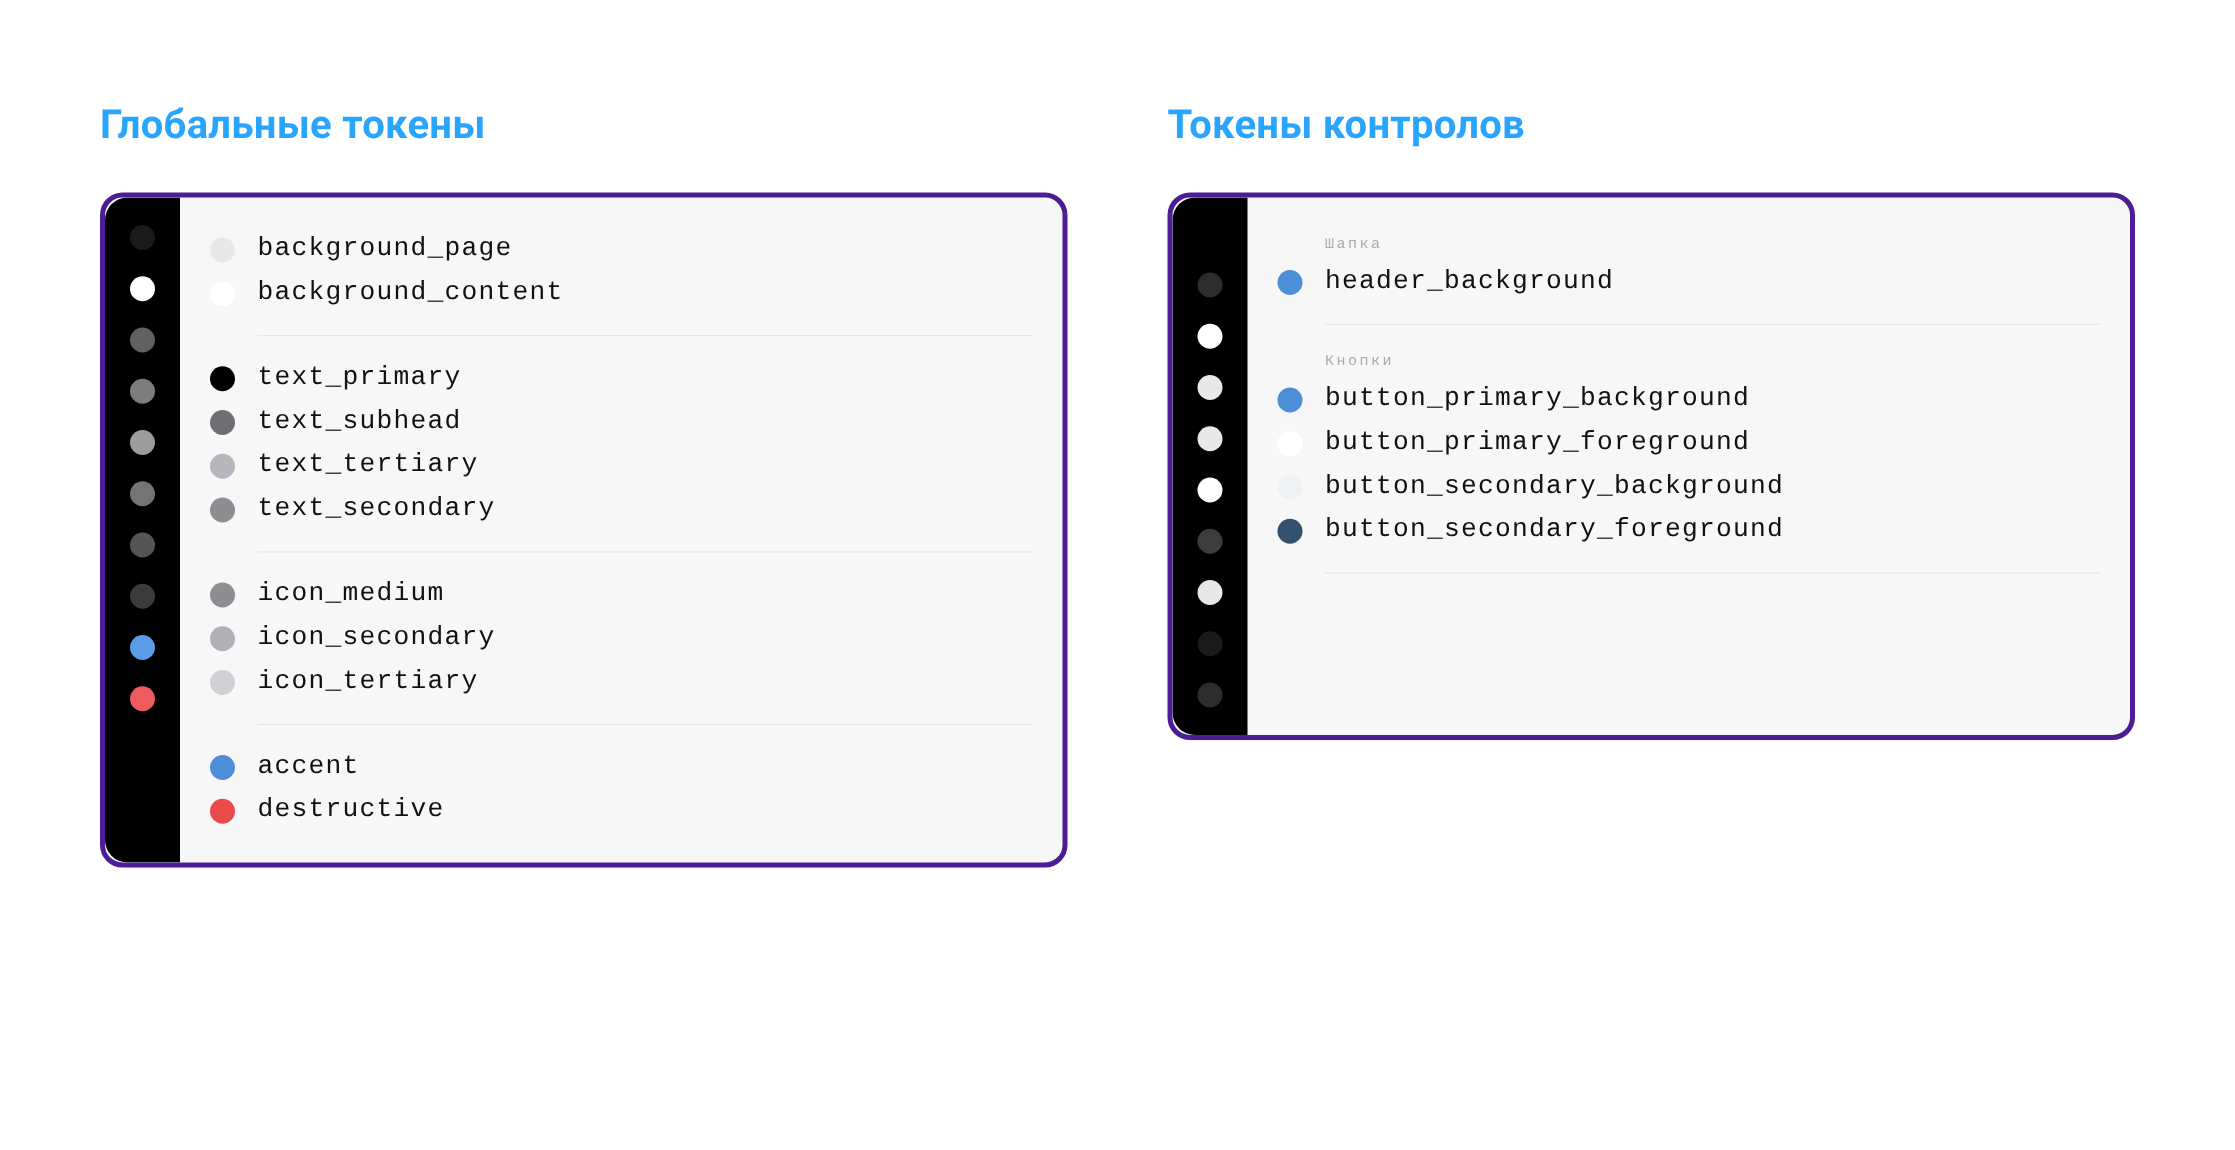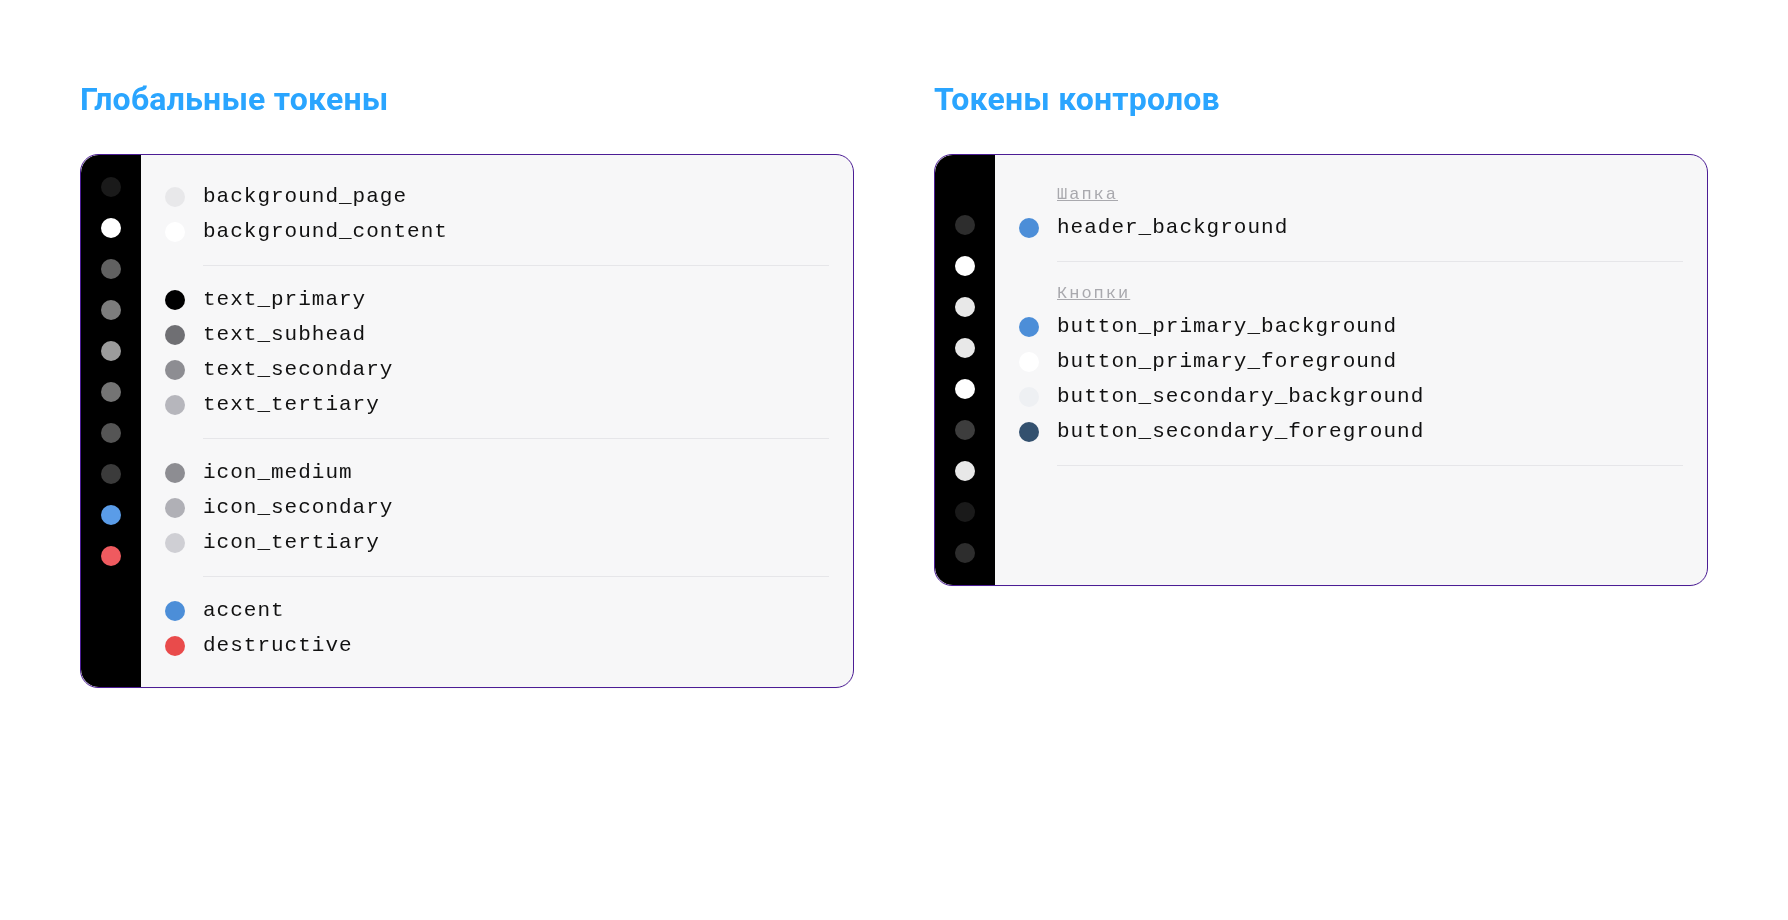--- a/index.html
+++ b/index.html
@@ -9,21 +9,21 @@
   .section-title {
     color: #2aa5ff;
     font-size: 32px;
     font-weight: 700;
     letter-spacing: 0.2px;
     margin-bottom: 36px;
   }
   .palette {
     display: flex;
     background: #f7f7f8;
-    border: 1px solid #4c1d95;
+    border: 4px solid #4c1d95;
     border-radius: 18px;
     overflow: hidden;
     box-shadow: 0 0.5px 0 rgba(0,0,0,0.04);
   }
   .dark-strip {
     width: 60px;
     background: #000000;
     border-radius: 18px 0 0 18px;
     display: flex;
     flex-direction: column;
@@ -38,25 +38,24 @@
     flex-shrink: 0;
   }
   .light-area {
     flex: 1;
     padding: 18px 24px 18px 24px;
     font-family: ui-monospace, SFMono-Regular, Menlo, Consolas, "Liberation Mono", monospace;
   }
   .group { padding: 6px 0; }
   .group-title {
     color: #a9a9ae;
-    font-size: 17px;
+    font-size: 12px;
     letter-spacing: 2px;
     padding: 6px 0 6px 38px;
     font-family: ui-monospace, SFMono-Regular, Menlo, Consolas, "Liberation Mono", monospace;
-    text-decoration: underline;
   }
   .sep {
     height: 1px;
     background: #e6e6e9;
     margin: 10px 0 10px 38px;
   }
   .row {
     display: flex;
     align-items: center;
     gap: 18px;
@@ -105,26 +104,26 @@
           <div class="group">
             <div class="row">
               <div class="dot" style="background: rgb(0, 0, 0);"></div>
               <div class="label">text_primary</div>
             </div>
             <div class="row">
               <div class="dot" style="background: rgb(111, 111, 115);"></div>
               <div class="label">text_subhead</div>
             </div>
             <div class="row">
+              <div class="dot" style="background: rgb(182, 182, 188);"></div>
+              <div class="label">text_tertiary</div>
+            </div>
+            <div class="row">
               <div class="dot" style="background: rgb(141, 141, 146);"></div>
               <div class="label">text_secondary</div>
-            </div>
-            <div class="row">
-              <div class="dot" style="background: rgb(182, 182, 188);"></div>
-              <div class="label">text_tertiary</div>
             </div>
           </div>
           <div class="sep"></div>
           <div class="group">
             <div class="row">
               <div class="dot" style="background: rgb(141, 141, 146);"></div>
               <div class="label">icon_medium</div>
             </div>
             <div class="row">
               <div class="dot" style="background: rgb(176, 176, 182);"></div>

